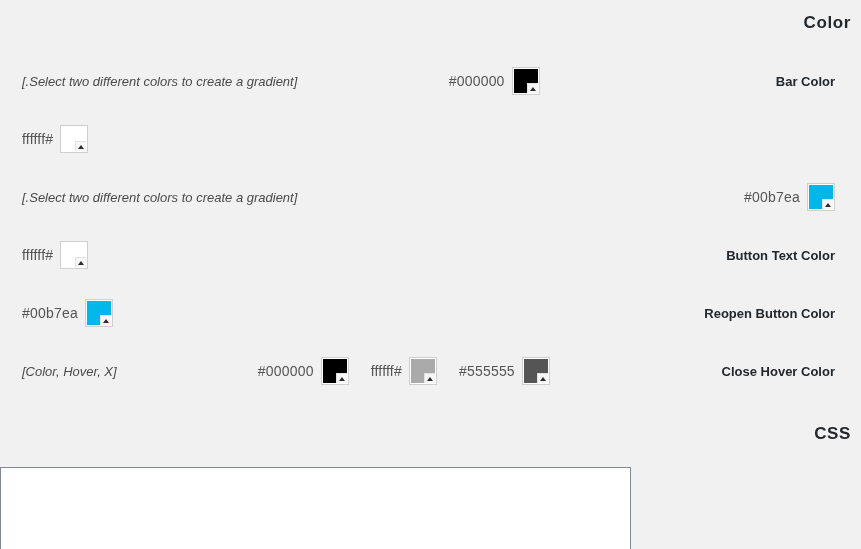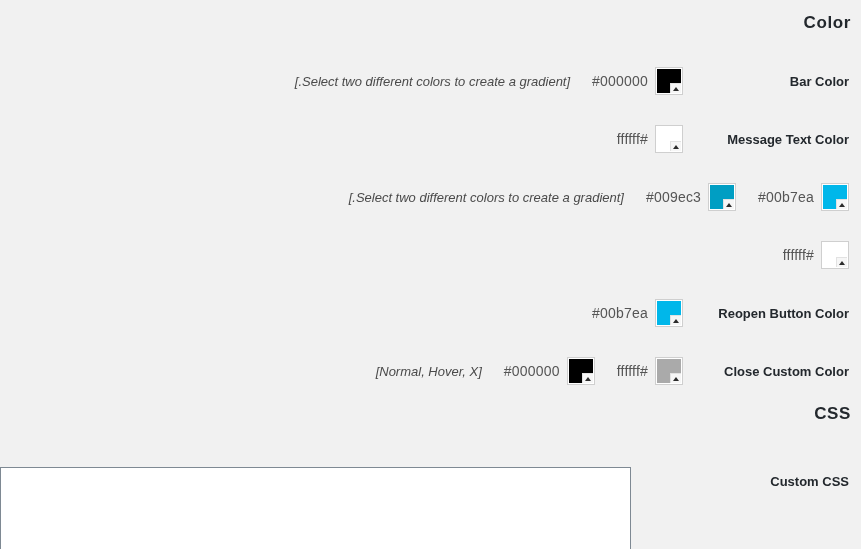--- a/index.html
+++ b/index.html
@@ -28,32 +28,32 @@
     position: absolute;
     right: 10px;
     text-align: right;
     font-size: 17px;
     font-weight: bold;
     color: #23282d;
     letter-spacing: 0.6px;
     white-space: nowrap;
   }
   #heading-color  { top: 13px; }
-  #heading-css    { top: 404px; }
+  #heading-css    { top: 424px; }
 
   
   .color-row {
     position: absolute;
-    right: 12px;
+    right: 26px;
     left: 0;
     height: 30px;
     display: flex;
     flex-direction: row;
     align-items: center;
-    justify-content: flex-end;
+    justify-content: space-between;
   }
 
   .row-label {
     font-size: 13px;
     font-weight: bold;
     color: #23282d;
     white-space: nowrap;
     text-align: right;
     width: 150px;
     margin-left: 16px;
@@ -180,83 +180,83 @@
       <div class="color-row" style="top: 124px;">
         <div class="controls">
           <div class="color-field">
             <span class="hex-value">ffffff#</span>
             <button class="swatch">
               <span class="fill" style="background: rgb(255, 255, 255);"></span>
               <span class="caret-box"></span>
             </button>
           </div>
         </div>
-        <div class="row-label">Message Text Color</div>
       </div>
       <div class="color-row" style="top: 182px;">
         <div class="row-hint">[.Select two different colors to create a gradient]</div>
         <div class="controls">
           <div class="color-field">
-            <span class="hex-value">#009ec3</span>
-            <button class="swatch">
-              <span class="fill" style="background: rgb(0, 158, 195);"></span>
-              <span class="caret-box"></span>
-            </button>
-          </div>
-          <div class="color-field">
             <span class="hex-value">#00b7ea</span>
             <button class="swatch">
               <span class="fill" style="background: rgb(0, 183, 234);"></span>
               <span class="caret-box"></span>
             </button>
           </div>
         </div>
       </div>
       <div class="color-row" style="top: 240px;">
         <div class="controls">
           <div class="color-field">
             <span class="hex-value">ffffff#</span>
             <button class="swatch">
               <span class="fill" style="background: rgb(255, 255, 255);"></span>
               <span class="caret-box"></span>
             </button>
           </div>
         </div>
+        <div class="row-label">Button Text Color</div>
       </div>
       <div class="color-row" style="top: 298px;">
         <div class="controls">
           <div class="color-field">
             <span class="hex-value">#00b7ea</span>
             <button class="swatch">
               <span class="fill" style="background: rgb(0, 183, 234);"></span>
               <span class="caret-box"></span>
             </button>
           </div>
         </div>
         <div class="row-label">Reopen Button Color</div>
       </div>
       <div class="color-row" style="top: 356px;">
-        <div class="row-hint">[Normal, Hover, X]</div>
+        <div class="row-hint">[Color, Hover, X]</div>
         <div class="controls">
           <div class="color-field">
             <span class="hex-value">#000000</span>
             <button class="swatch">
               <span class="fill" style="background: rgb(0, 0, 0);"></span>
               <span class="caret-box"></span>
             </button>
           </div>
           <div class="color-field">
             <span class="hex-value">ffffff#</span>
             <button class="swatch">
               <span class="fill" style="background: rgb(170, 170, 170);"></span>
               <span class="caret-box"></span>
             </button>
           </div>
-        </div>
-        <div class="row-label">Close Custom Color</div>
+          <div class="color-field">
+            <span class="hex-value">#555555</span>
+            <button class="swatch">
+              <span class="fill" style="background: rgb(85, 85, 85);"></span>
+              <span class="caret-box"></span>
+            </button>
+          </div>
+        </div>
+        <div class="row-label">Close Hover Color</div>
       </div>
     </div>
 
   <div class="color-row" id="custom-css-row" style="top: 466px;">
     <div class="row-label">Custom CSS</div>
   </div>
 
   <textarea class="custom-css-area" placeholder="" style=""></textarea>
 
 </div>

